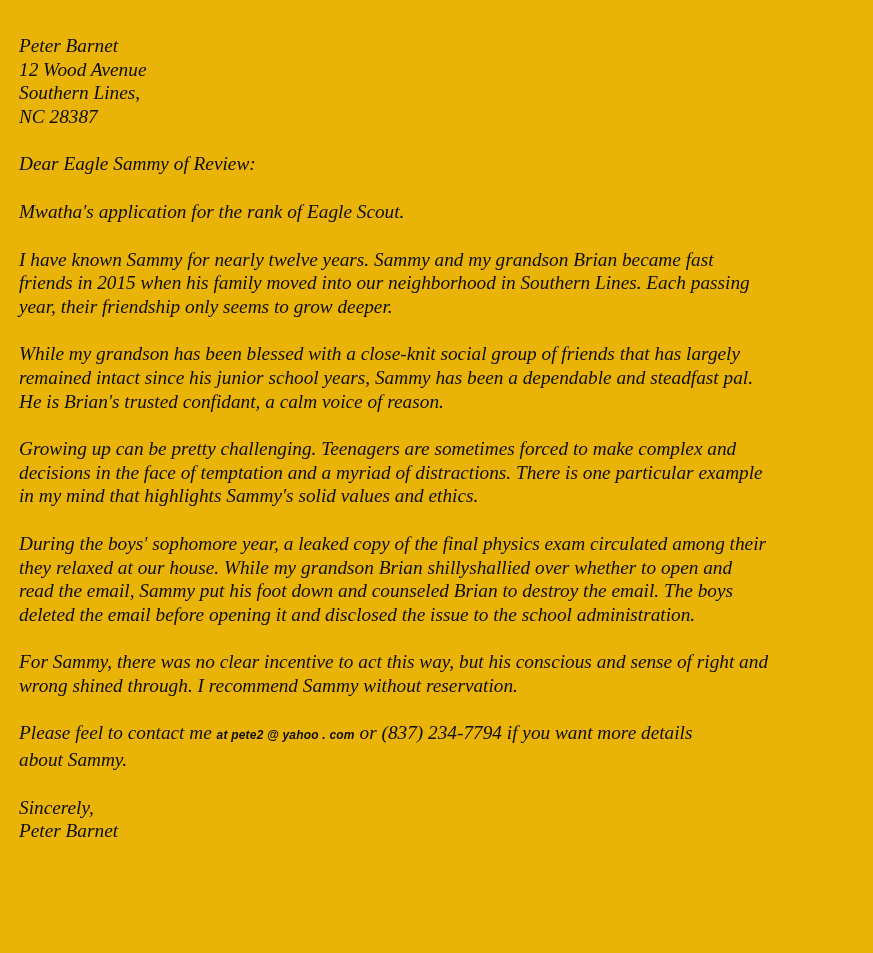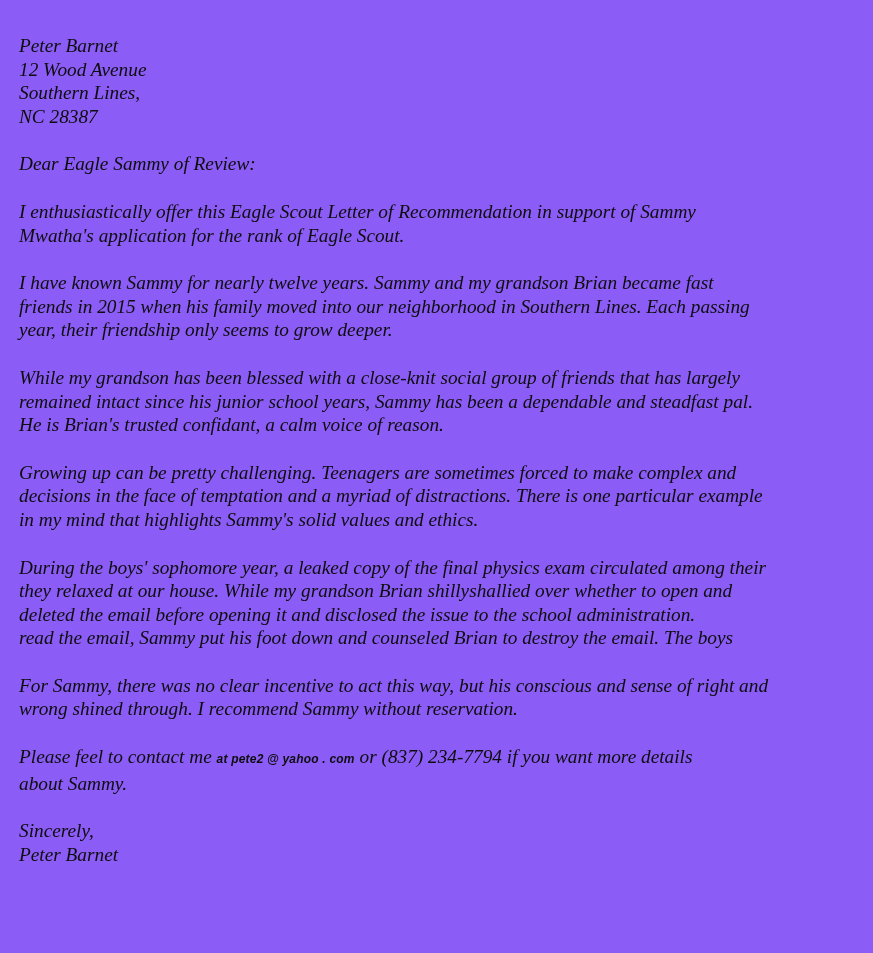--- a/index.html
+++ b/index.html
@@ -12,21 +12,21 @@
     min-height: 953px;
     font-family: "Liberation Serif", "DejaVu Serif", serif;
     color: #0d0d0d;
     -webkit-font-smoothing: antialiased;
   }
   .page {
     box-sizing: border-box;
     width: 873px;
     min-height: 953px;
     padding: 34px 20px 20px 19px;
-    background: #8b5cf6;
+    background: #eab308;
   }
   .letter {
     font-style: italic;
     font-size: 19.3px;
     line-height: 23.6px;
     max-width: 824px;
   }
   .block {
     margin: 0 0 24px 0;
   }
@@ -57,21 +57,20 @@
       <span class="line">12 Wood Avenue</span>
       <span class="line">Southern Lines,</span>
       <span class="line">NC 28387</span>
     </div>
 
     <div class="block">
       <span class="line">Dear Eagle Sammy of Review:</span>
     </div>
 
     <div class="block">
-      <span class="line">I enthusiastically offer this Eagle Scout Letter of Recommendation in support of Sammy</span>
       <span class="line">Mwatha's application for the rank of Eagle Scout.</span>
     </div>
 
     <div class="block">
       <span class="line">I have known Sammy for nearly twelve years. Sammy and my grandson Brian became fast</span>
       <span class="line">friends in 2015 when his family moved into our neighborhood in Southern Lines. Each passing</span>
       <span class="line">year, their friendship only seems to grow deeper.</span>
     </div>
 
     <div class="block">
@@ -82,22 +81,22 @@
 
     <div class="block">
       <span class="line">Growing up can be pretty challenging. Teenagers are sometimes forced to make complex and</span>
       <span class="line">decisions in the face of temptation and a myriad of distractions. There is one particular example</span>
       <span class="line">in my mind that highlights Sammy's solid values and ethics.</span>
     </div>
 
     <div class="block">
       <span class="line">During the boys' sophomore year, a leaked copy of the final physics exam circulated among their</span>
       <span class="line">they relaxed at our house. While my grandson Brian shillyshallied over whether to open and</span>
+      <span class="line">read the email, Sammy put his foot down and counseled Brian to destroy the email. The boys</span>
       <span class="line">deleted the email before opening it and disclosed the issue to the school administration.</span>
-      <span class="line">read the email, Sammy put his foot down and counseled Brian to destroy the email. The boys</span>
     </div>
 
     <div class="block">
       <span class="line">For Sammy, there was no clear incentive to act this way, but his conscious and sense of right and</span>
       <span class="line">wrong shined through. I recommend Sammy without reservation.</span>
     </div>
 
     <div class="block">
       <span class="line"><span>Please feel to contact me </span><span class="email-run">at pete2 @ yahoo . com</span><span> or (837) 234-7794 if you want more details</span></span>
       <span class="line">about Sammy.</span>

